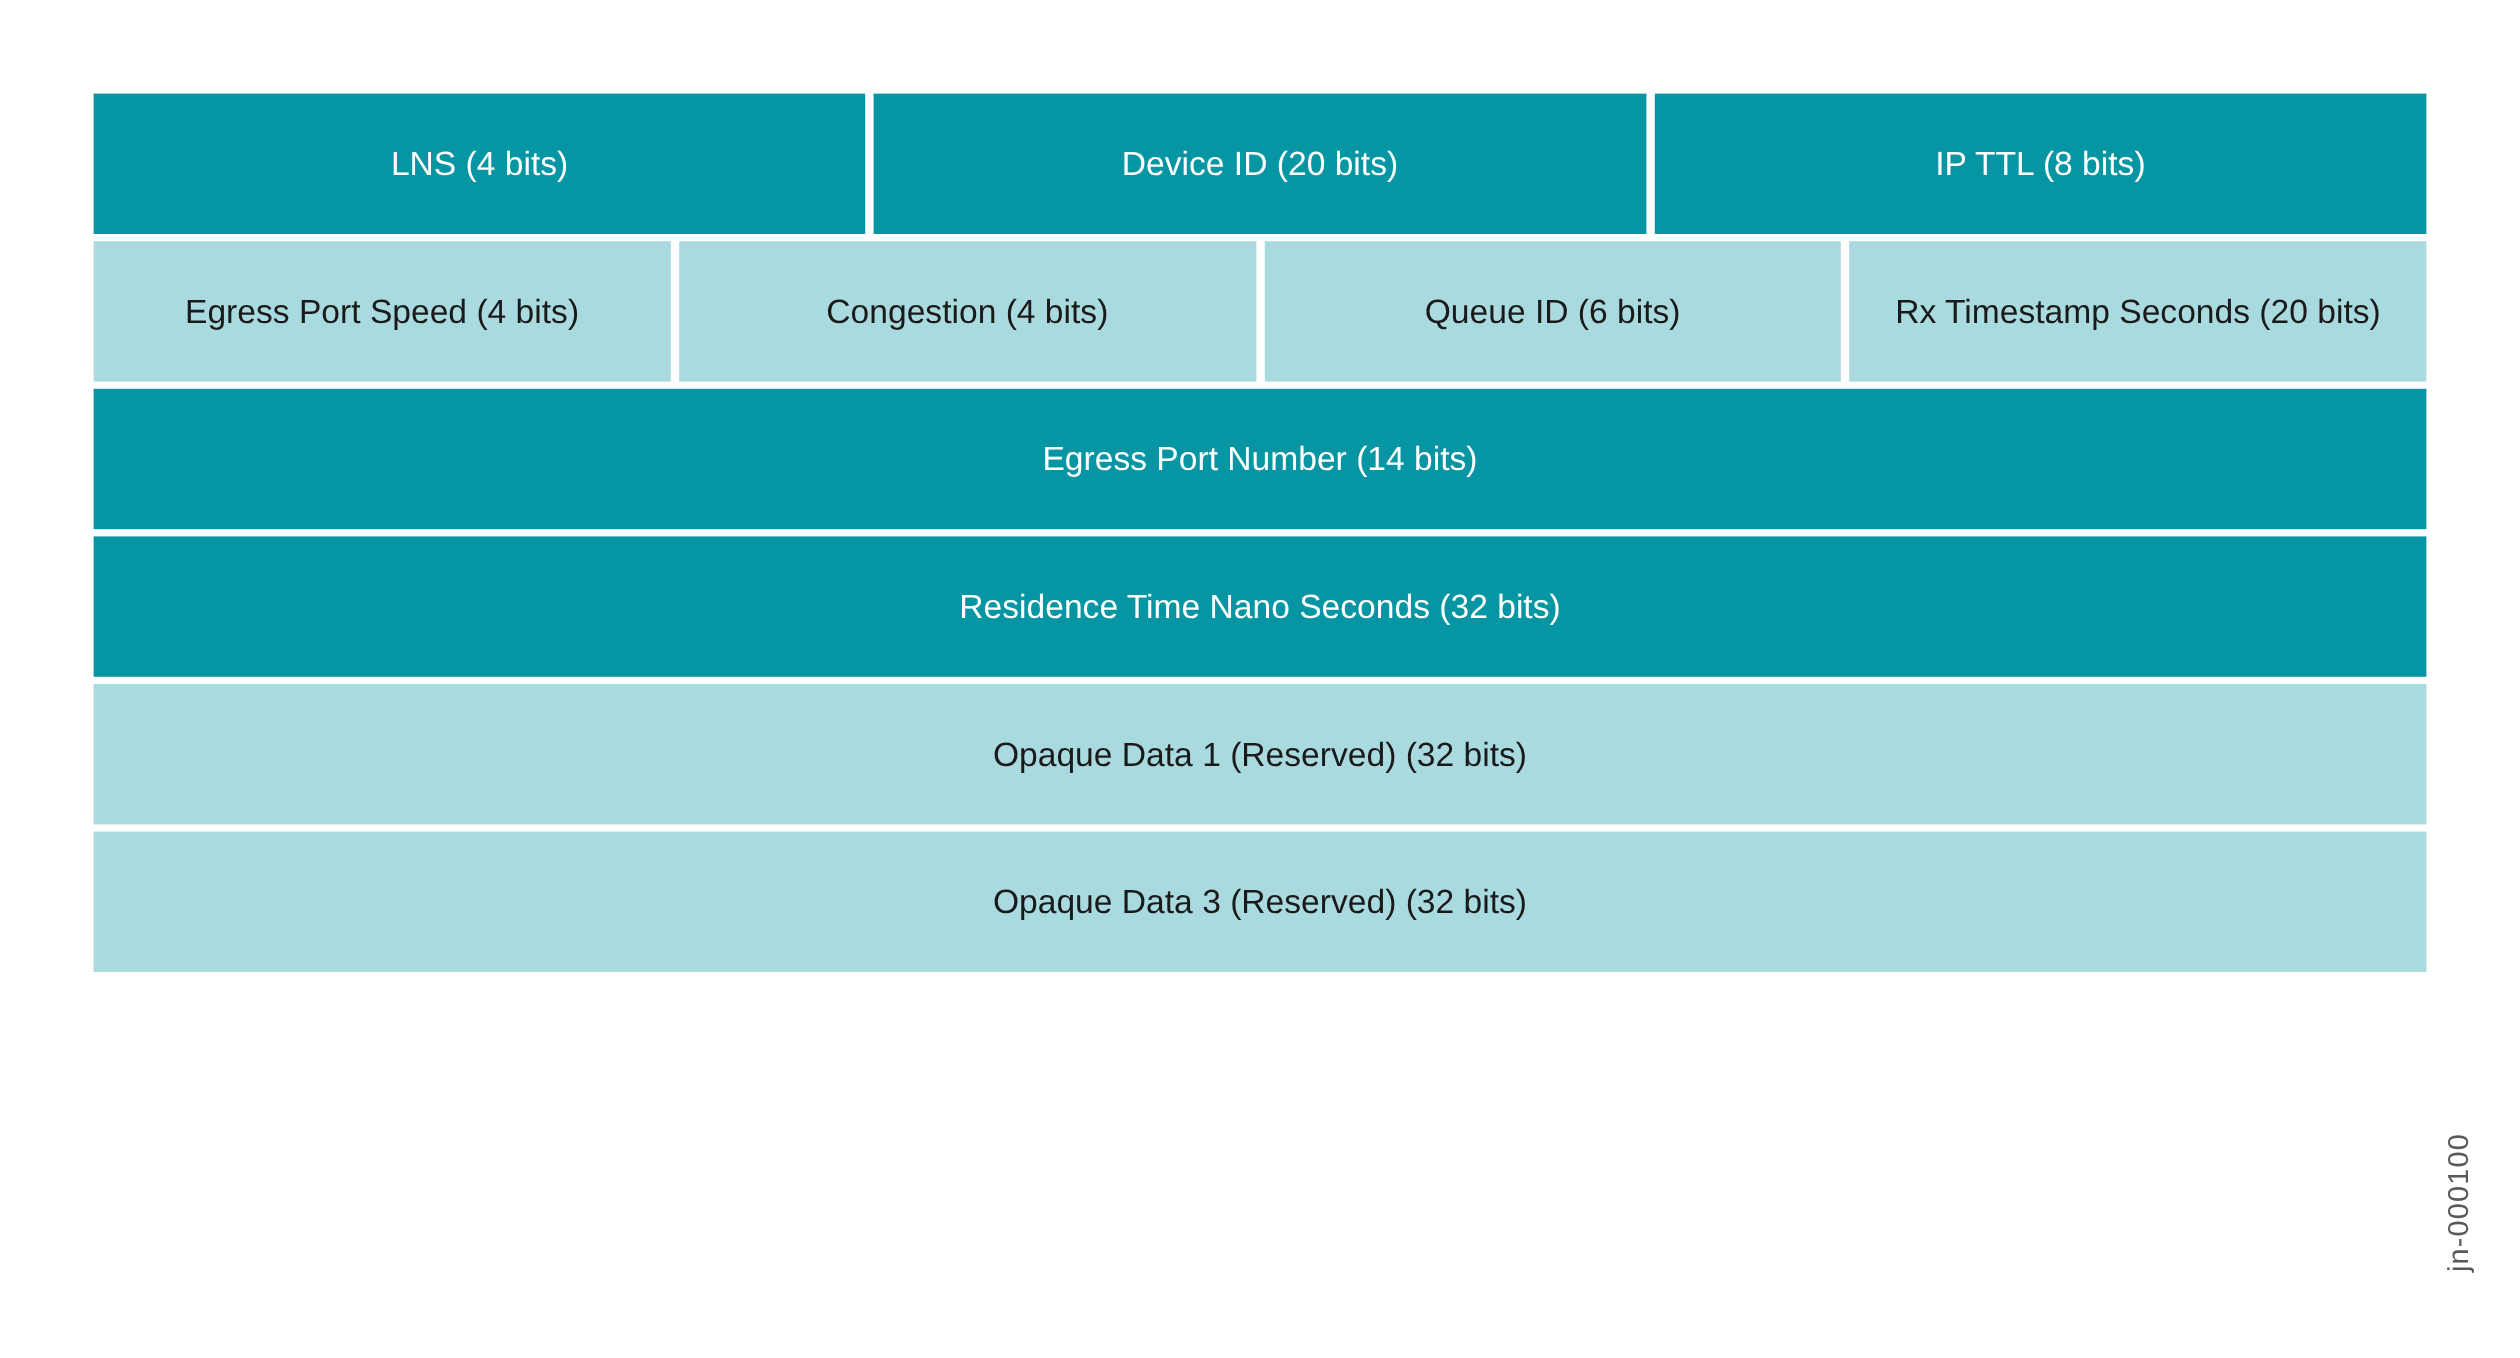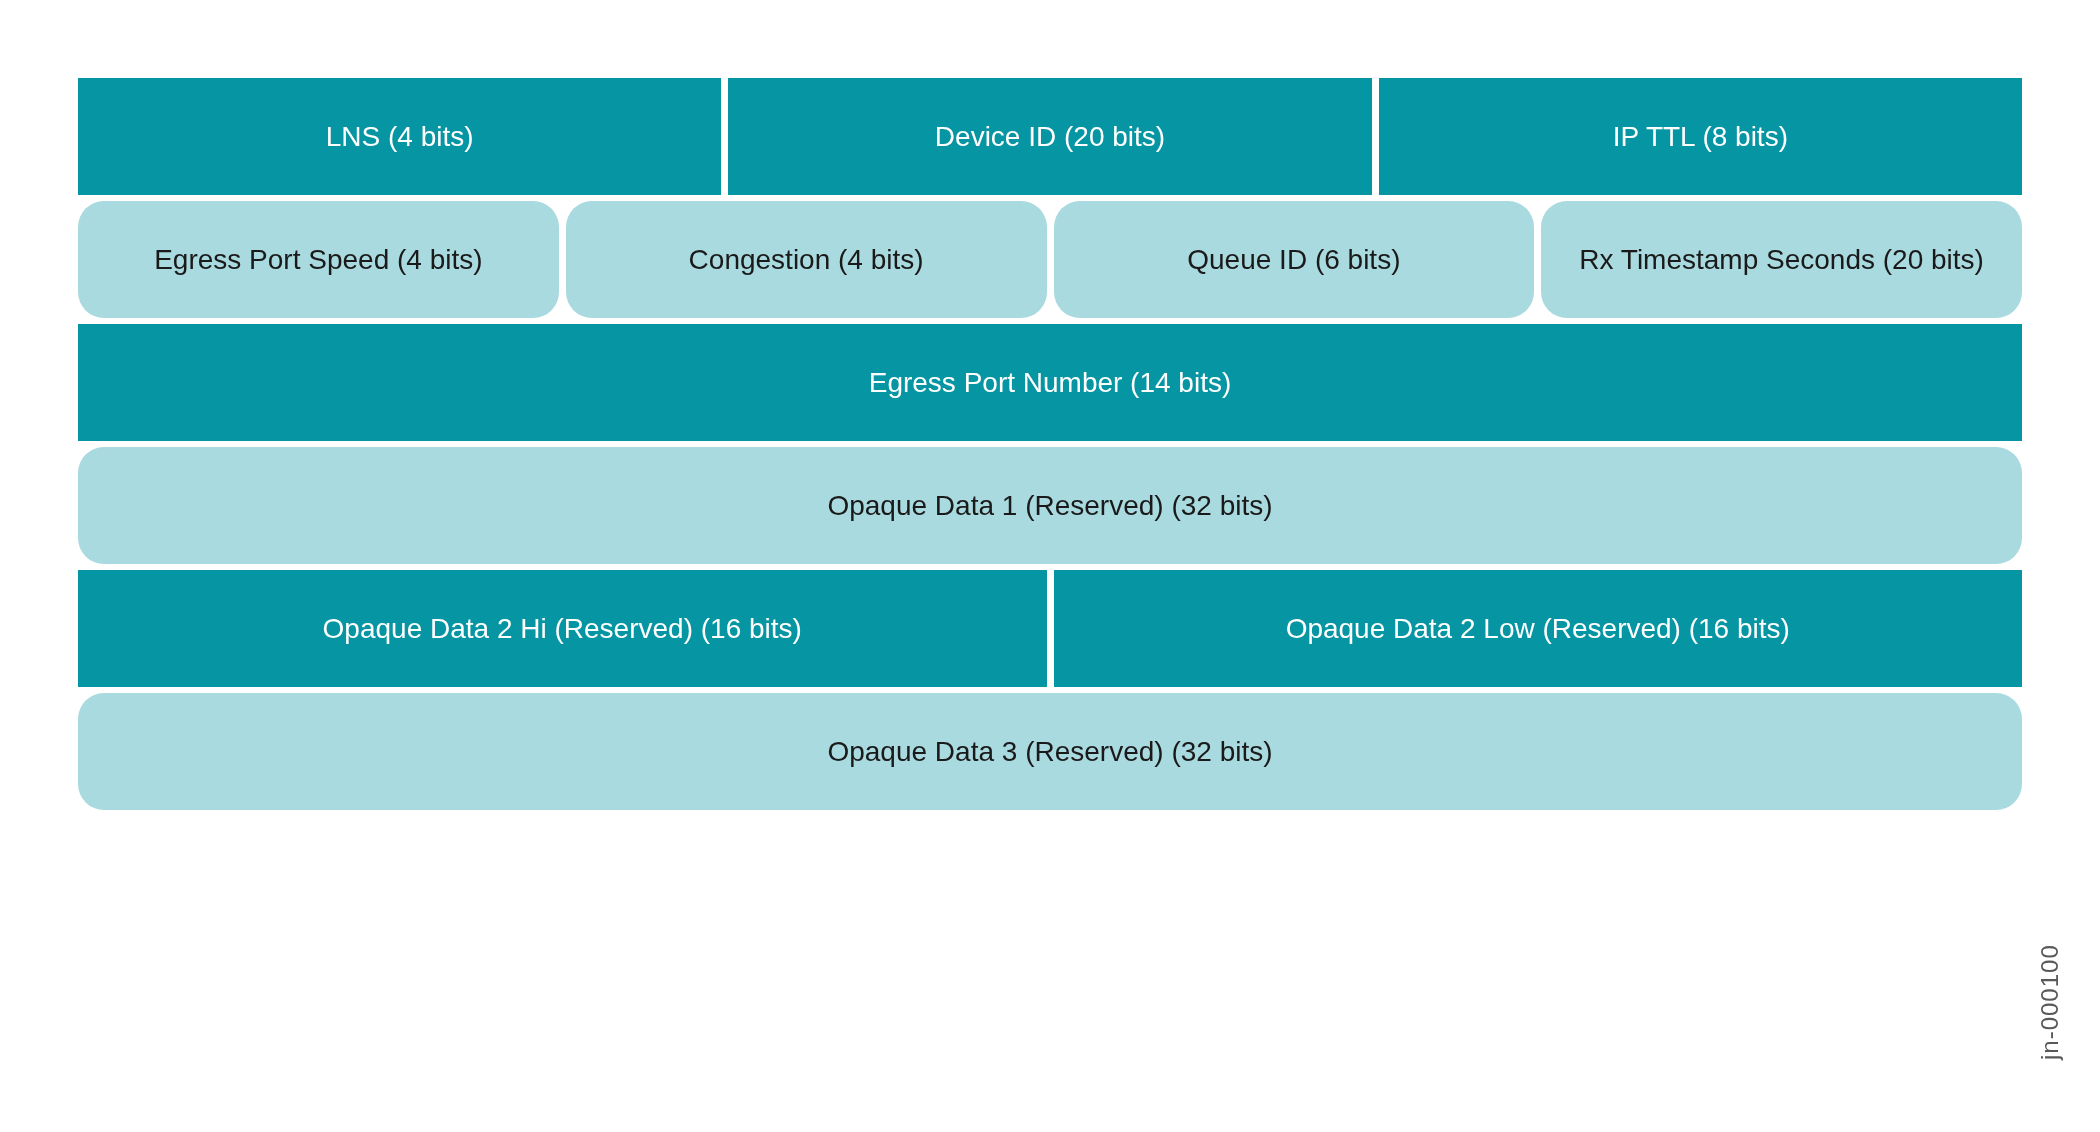--- a/index.html
+++ b/index.html
@@ -45,21 +45,20 @@
     font-size: 28px;
     line-height: 1.2;
   }
   .row.dark .cell {
     background: var(--dark-teal);
     color: var(--text-on-dark);
   }
   .row.light .cell {
     background: var(--light-teal);
     color: var(--text-on-light);
-    border-radius: 26px;
   }
   .figure-id {
     position: absolute;
     left: 2036px;
     top: 1060px;
     width: 130px;
     height: 28px;
     transform-origin: 0 0;
     transform: rotate(-90deg);
     color: var(--figure-label-gray);
@@ -102,35 +101,32 @@
       </div>
     </div>
 
     <div class="row dark">
       <div class="cell">
         <span>Egress Port Number (14 bits)</span>
       </div>
     </div>
 
 
+    <div class="row dark">
+      <div class="cell">
+        <span>Residence Time Nano Seconds (32 bits)</span>
+      </div>
+    </div>
 
     <div class="row light">
       <div class="cell">
         <span>Opaque Data 1 (Reserved) (32 bits)</span>
       </div>
     </div>
 
-    <div class="row dark">
-      <div class="cell">
-        <span>Opaque Data 2 Hi (Reserved) (16 bits)</span>
-      </div>
-      <div class="cell">
-        <span>Opaque Data 2 Low (Reserved) (16 bits)</span>
-      </div>
-    </div>
 
     <div class="row light">
       <div class="cell">
         <span>Opaque Data 3 (Reserved) (32 bits)</span>
       </div>
     </div>
 
   </div>
 
   <div class="figure-id">jn-000100</div>

